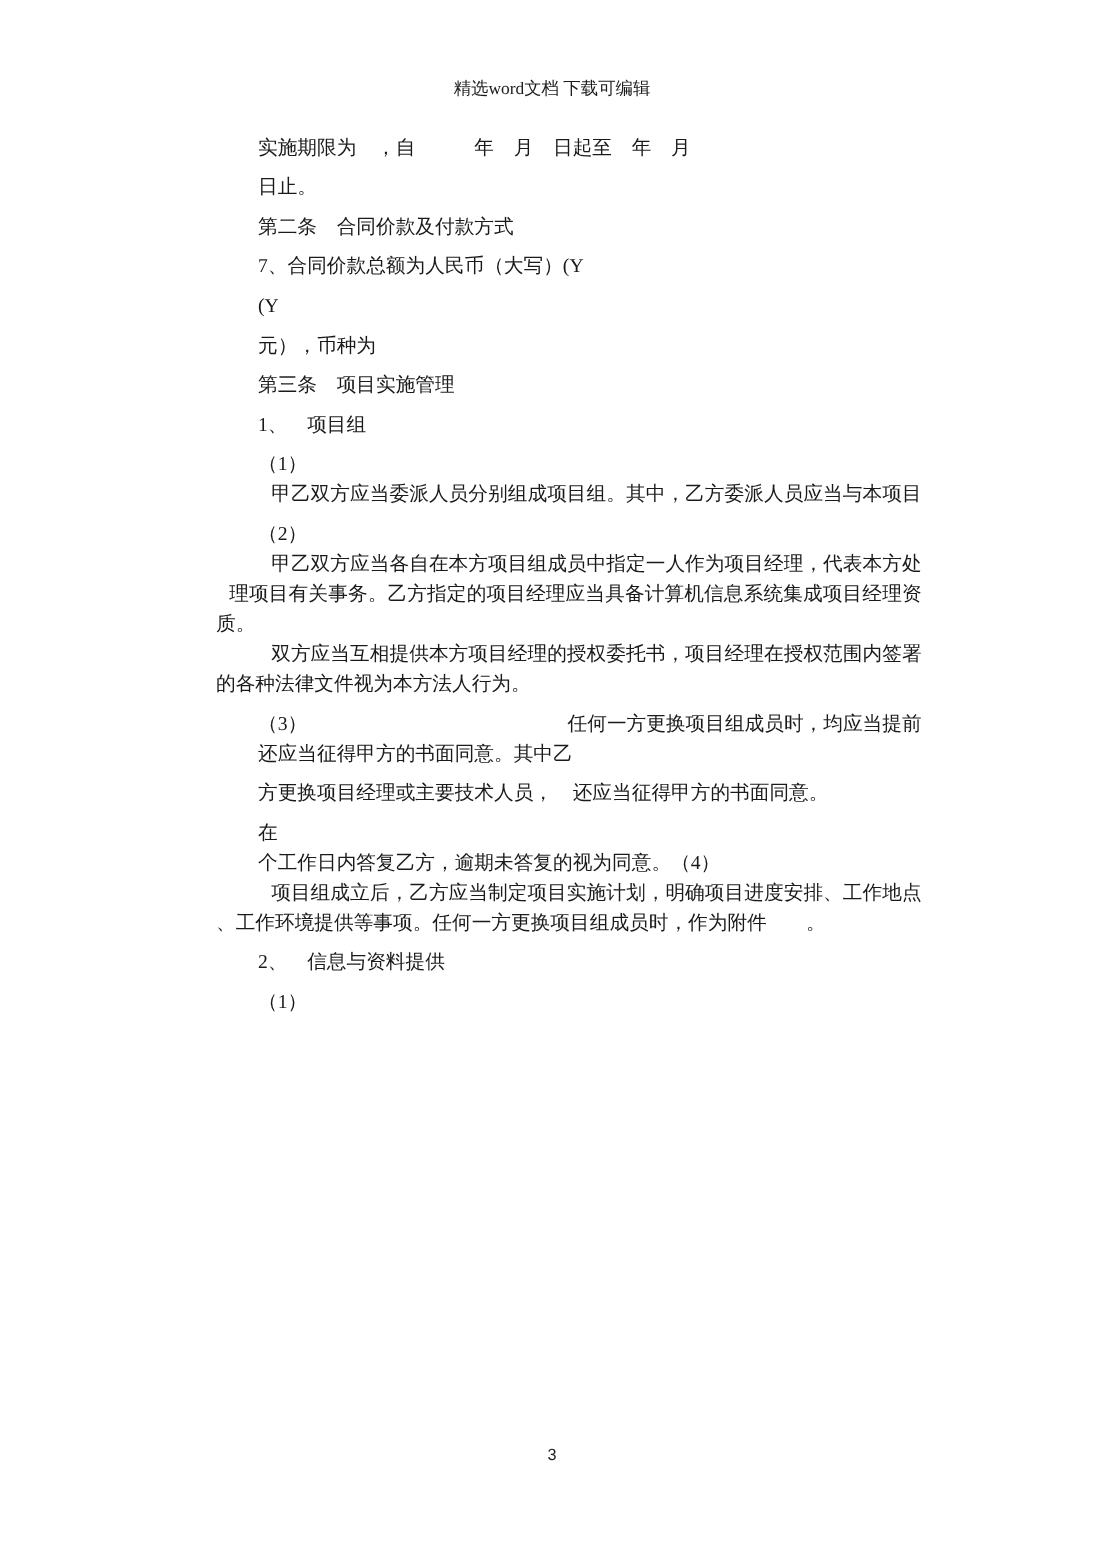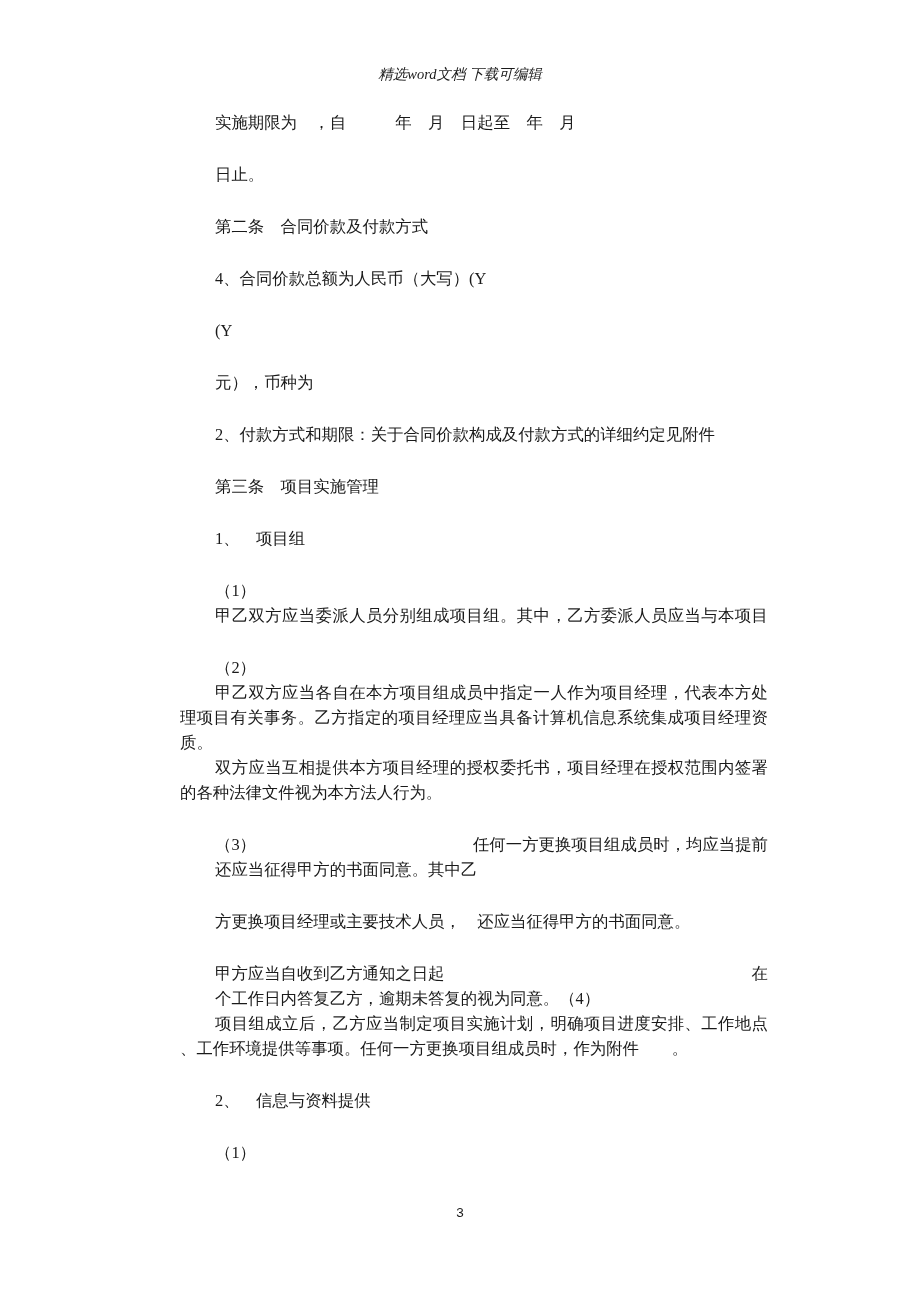--- a/index.html
+++ b/index.html
@@ -18,40 +18,40 @@
   }
   .page-header {
     position: absolute;
     top: 62px;
     left: 0;
     width: 920px;
     text-align: center;
     font-size: 14.5px;
     line-height: 24px;
     white-space: pre;
-    font-style: italic;
   }
   .doc-content {
     position: absolute;
     top: 110px;
     left: 180px;
     width: 588px;
     font-size: 16.4px;
   }
   .line {
     line-height: 25px;
     min-height: 25px;
     white-space: pre-wrap;
   }
   .line.indent { padding-left: 35px; }
-  .line.brk { margin-top: 27px; }
+  .line.brk { margin-top: 8px; }
   .line.fill {
     text-align: justify;
     text-align-last: justify;
     white-space: normal;
+    margin-left: 11px;
   }
   .line.split {
     display: flex;
     justify-content: space-between;
     white-space: pre;
   }
   .page-footer {
     position: absolute;
     top: 1204px;
     left: 0;
@@ -66,38 +66,37 @@
 </head>
 <body>
 
 <div class="page">
   <div class="page-header">精选word文档 下载可编辑</div>
 
   <div class="doc-content" id="doc-content">
       <div class="line indent">实施期限为　，自　　　年　月　日起至　年　月</div>
       <div class="line brk indent">日止。</div>
       <div class="line brk indent">第二条　合同价款及付款方式</div>
-      <div class="line brk indent">4、合同价款总额为人民币（大写）(Y</div>
+      <div class="line brk indent">7、合同价款总额为人民币（大写）(Y</div>
       <div class="line brk indent">(Y</div>
       <div class="line brk indent">元），币种为</div>
-      <div class="line brk indent">2、付款方式和期限：关于合同价款构成及付款方式的详细约定见附件</div>
       <div class="line brk indent">第三条　项目实施管理</div>
       <div class="line brk indent">1、　项目组</div>
       <div class="line brk indent">（1）</div>
       <div class="line indent fill">甲乙双方应当委派人员分别组成项目组。其中，乙方委派人员应当与本项目</div>
       <div class="line brk indent">（2）</div>
       <div class="line indent fill">甲乙双方应当各自在本方项目组成员中指定一人作为项目经理，代表本方处</div>
       <div class="line fill">理项目有关事务。乙方指定的项目经理应当具备计算机信息系统集成项目经理资</div>
       <div class="line">质。</div>
       <div class="line indent fill">双方应当互相提供本方项目经理的授权委托书，项目经理在授权范围内签署</div>
       <div class="line">的各种法律文件视为本方法人行为。</div>
       <div class="line brk indent split"><span>（3）</span><span>任何一方更换项目组成员时，均应当提前</span></div>
       <div class="line indent">还应当征得甲方的书面同意。其中乙</div>
       <div class="line brk indent">方更换项目经理或主要技术人员，　还应当征得甲方的书面同意。</div>
-      <div class="line brk indent split"><span>甲方应当自收到乙方通知之日起</span><span>在</span></div>
+      <div class="line brk indent split"><span>在</span></div>
       <div class="line indent">个工作日内答复乙方，逾期未答复的视为同意。（4）</div>
       <div class="line indent fill">项目组成立后，乙方应当制定项目实施计划，明确项目进度安排、工作地点</div>
       <div class="line">、工作环境提供等事项。任何一方更换项目组成员时，作为附件　　。</div>
       <div class="line brk indent">2、　信息与资料提供</div>
       <div class="line brk indent">（1）</div>
     </div>
 
   <div class="page-footer">3</div>
 </div>
 

